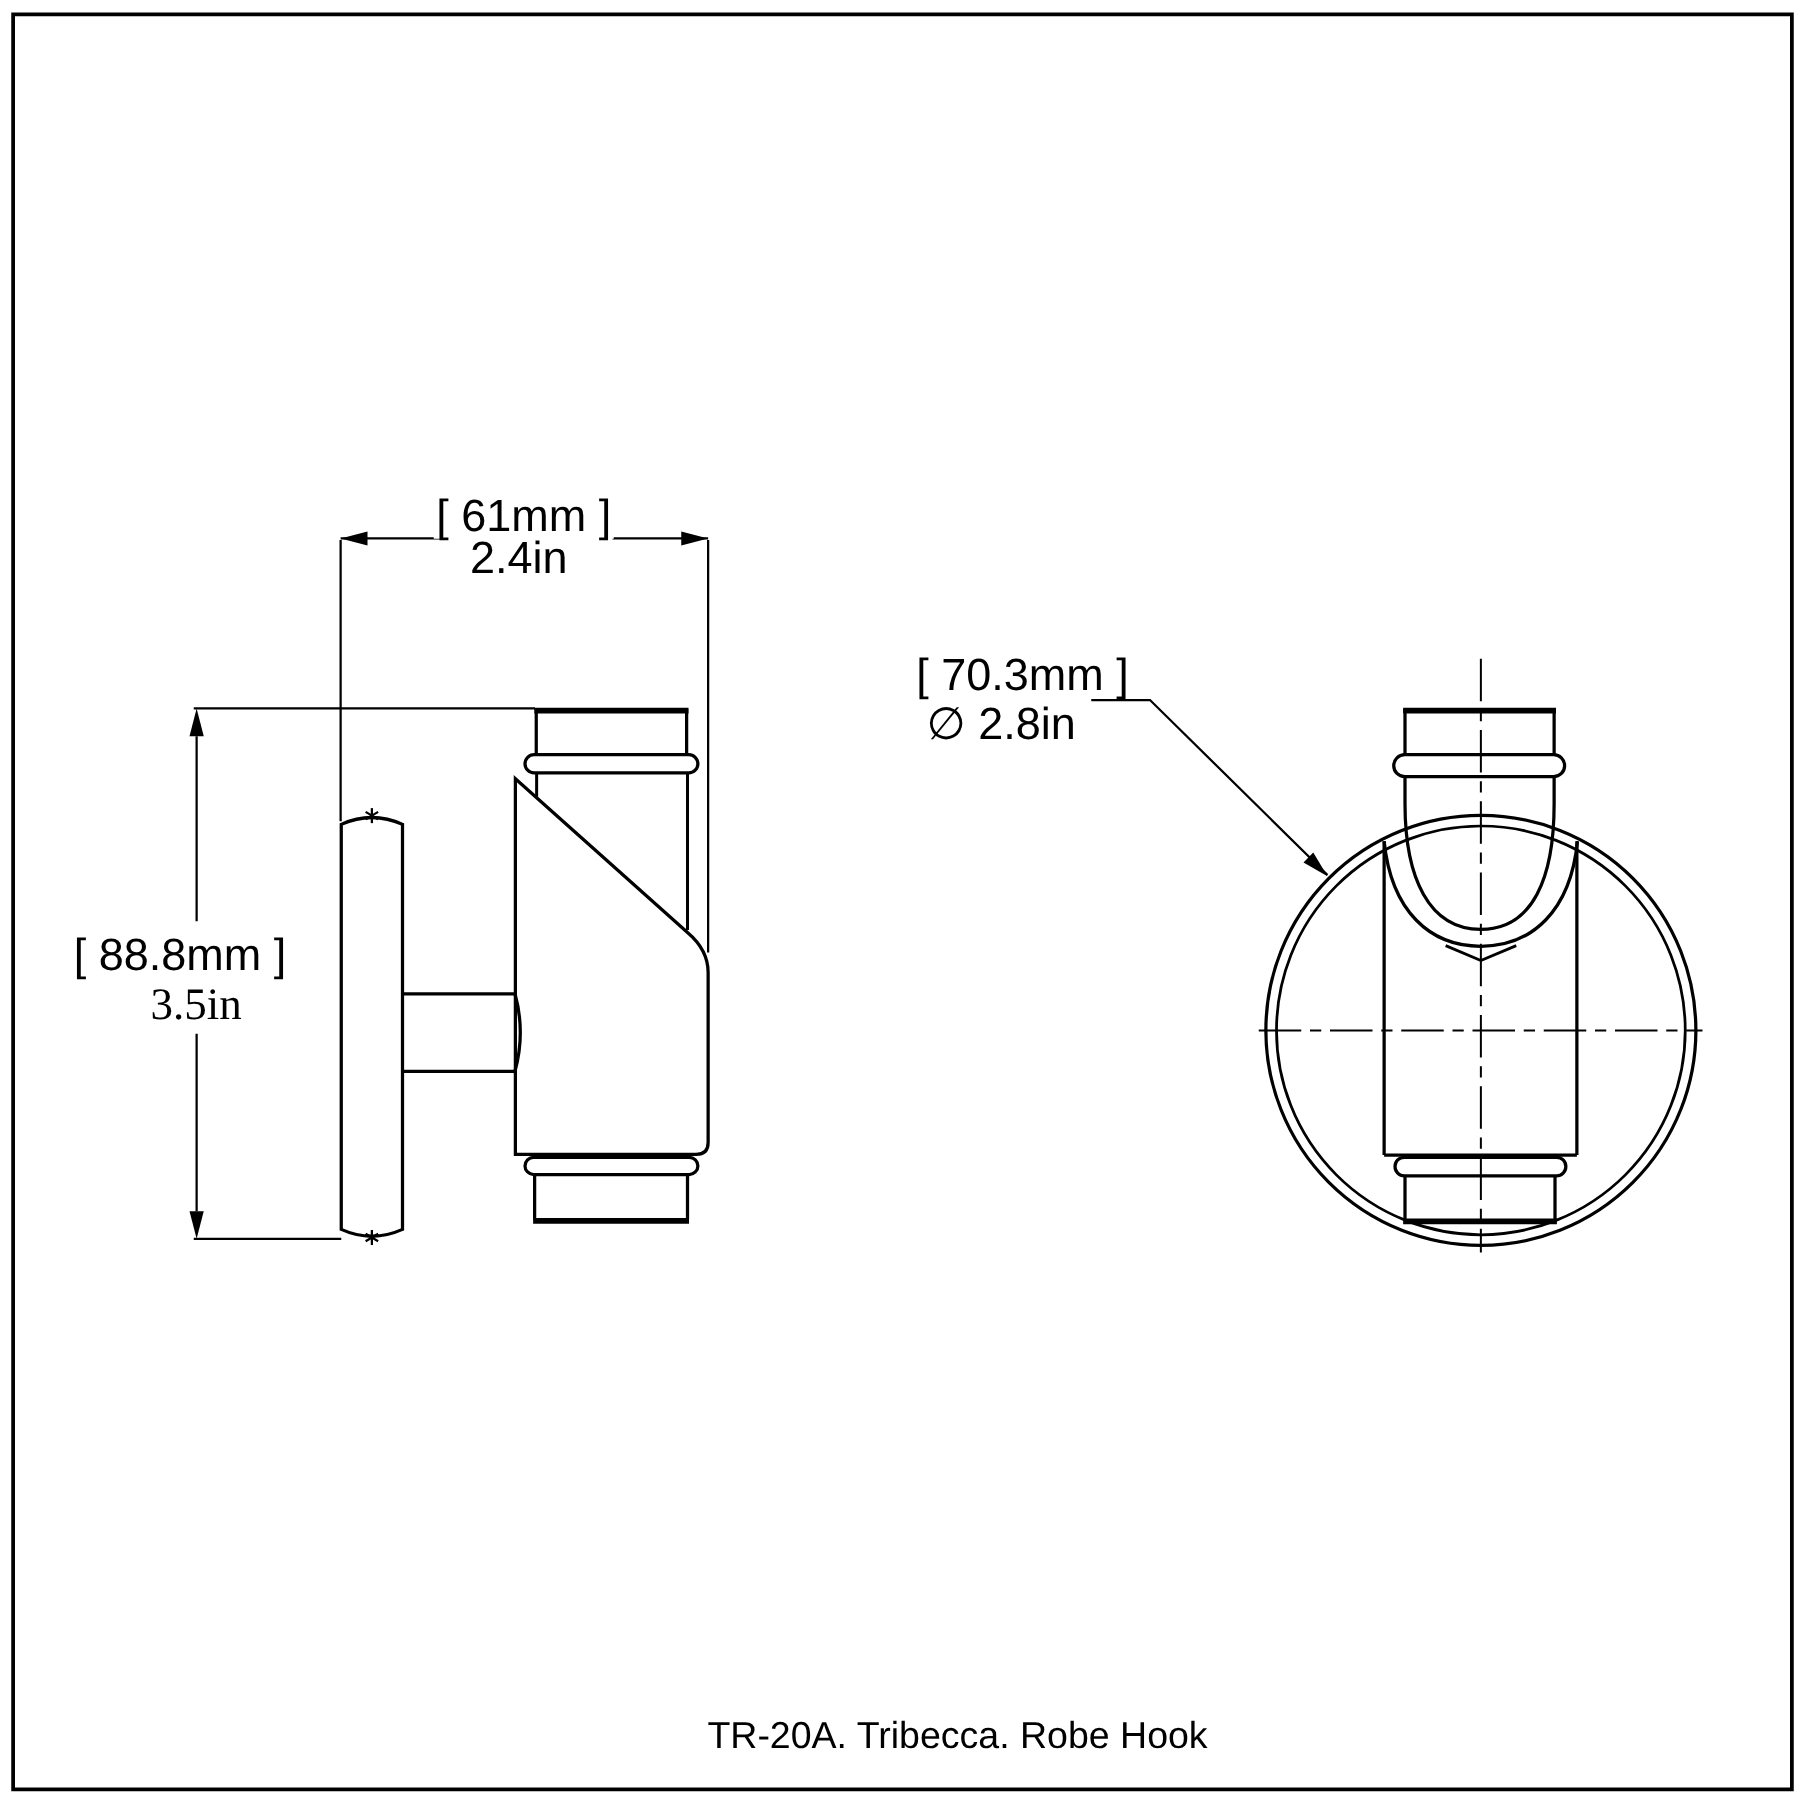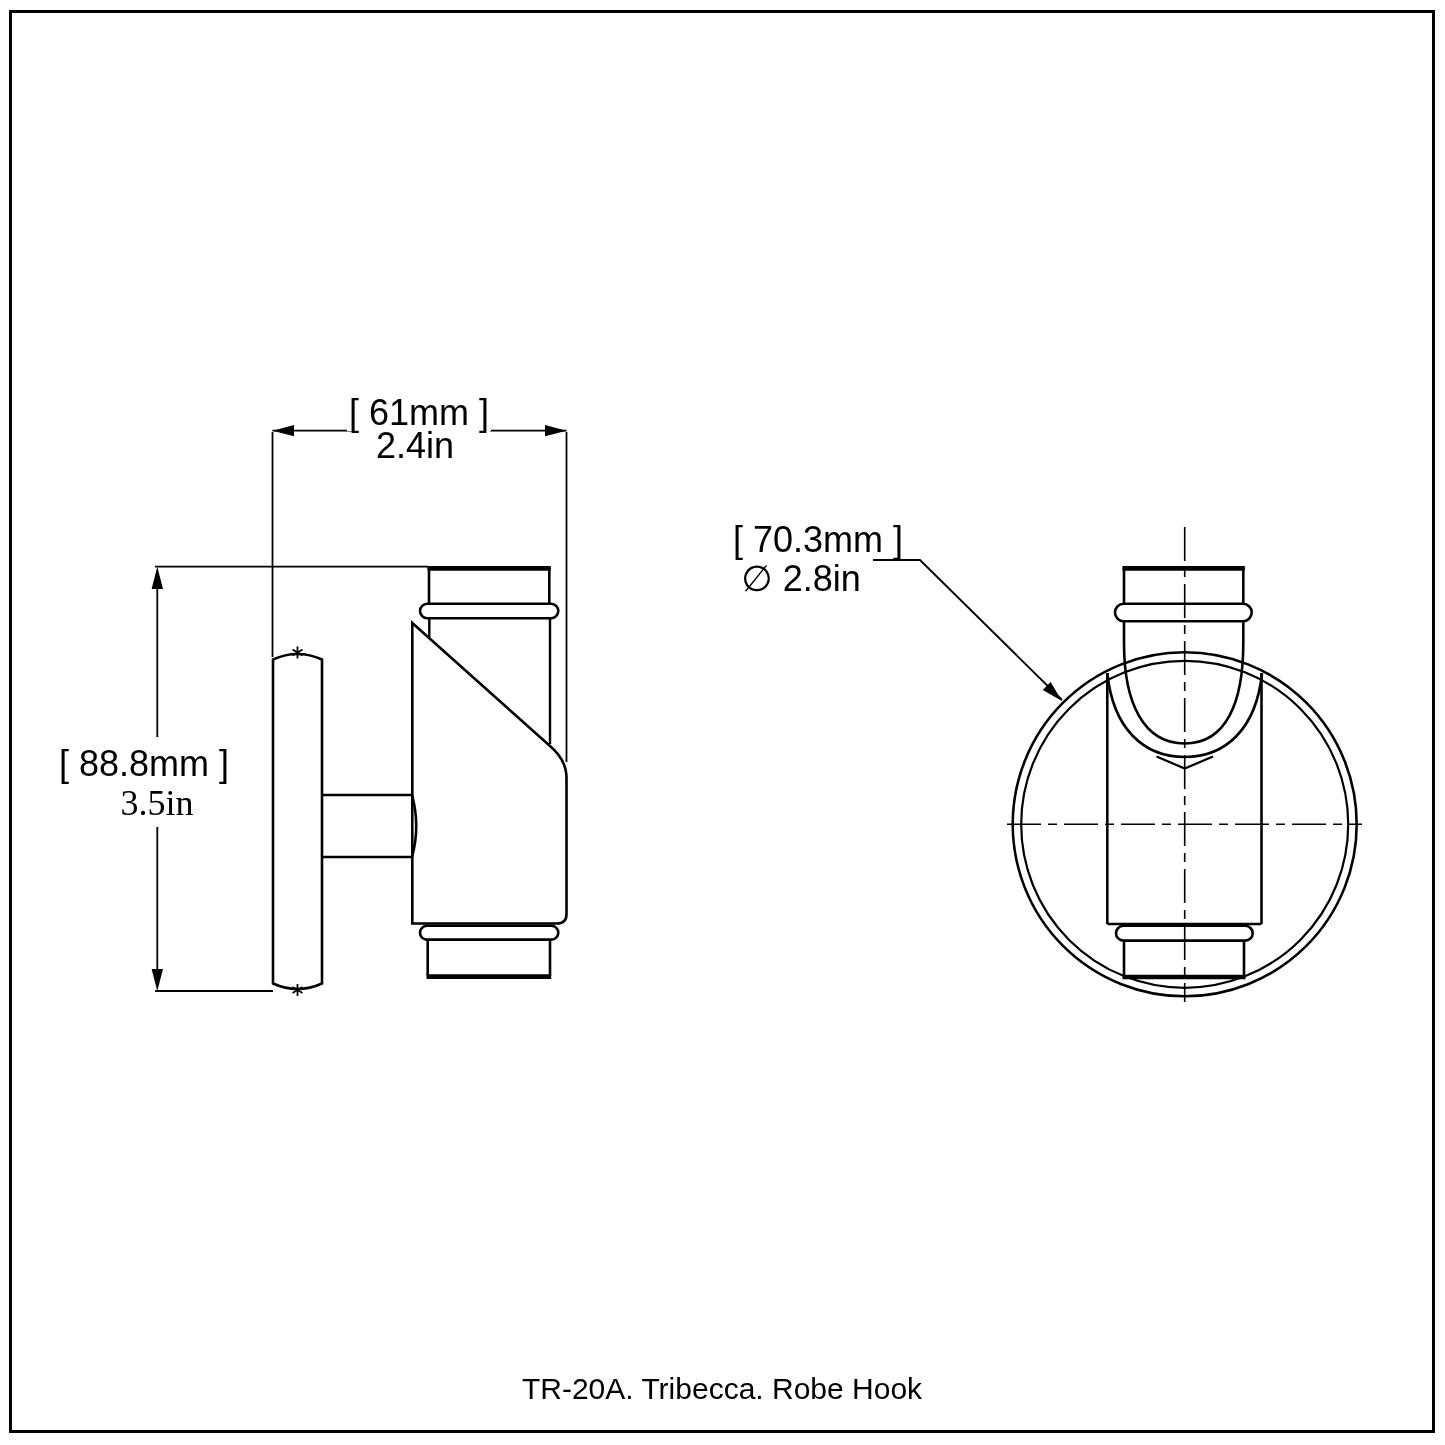--- a/index.html
+++ b/index.html
@@ -39,20 +39,21 @@
     background:#ffffff;
     padding:0 2px;
   }
   .caption{
     position:absolute;
     transform:translate(-50%,-50%);
     font-size:30px;
     color:#000000;
     white-space:nowrap;
     line-height:1;
+    margin-left:44px;
   }
 </style>
 </head>
 <body>
 
 <div class="canvas">
 
   <div class="frame"></div>
 
   <svg class="linework" width="1445" height="1445" viewBox="0 0 1445 1445">

